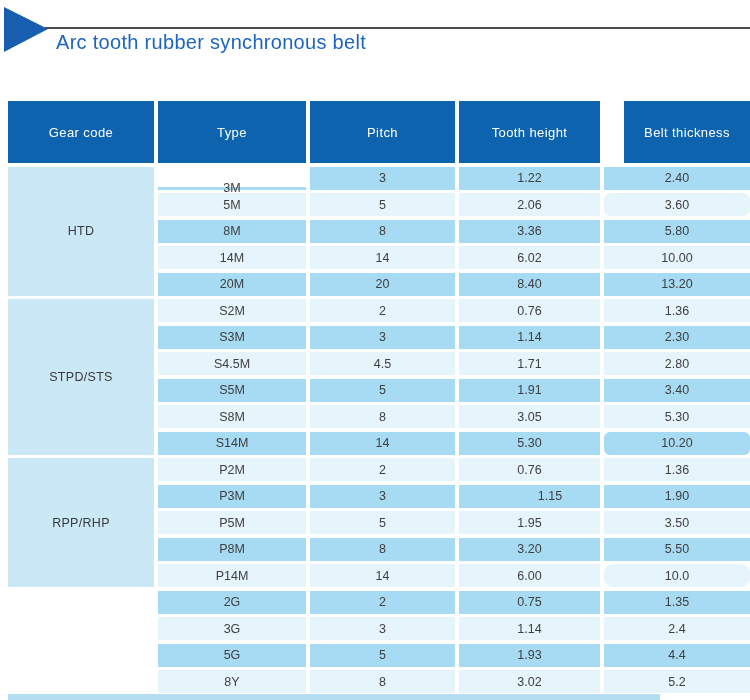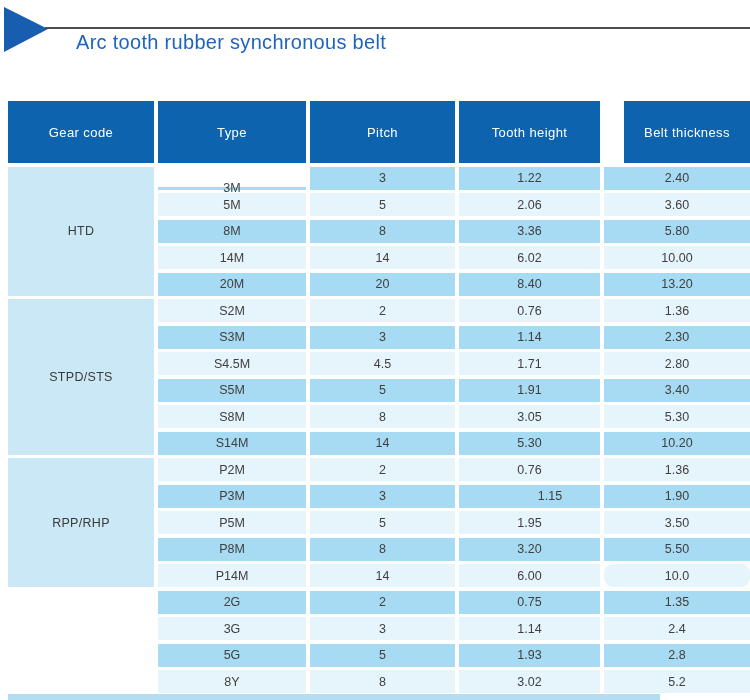--- a/index.html
+++ b/index.html
@@ -26,21 +26,21 @@
     position:absolute;left:4px;top:7px;width:0;height:0;
     border-left:44px solid var(--triangle-blue);
     border-top:22px solid transparent;
     border-bottom:23px solid transparent;
   }
   .rule{
     position:absolute;left:45px;top:27px;right:0;height:2px;
     background:var(--rule-line);
   }
   .page-title{
-    position:absolute;left:76px;top:31px;margin:0;
+    position:absolute;left:56px;top:31px;margin:0;
     font-size:20px;font-weight:400;color:var(--title-blue);
     letter-spacing:0.3px;
   }
 
   
   .spec-table{
     position:absolute;left:8px;top:101px;
     display:grid;
     grid-template-columns:146px 148px 145px 141px 146px;
     grid-template-rows:62px repeat(20,23px);
@@ -89,21 +89,21 @@
       <div class="hcell" style="grid-area: 1 / 4;">Tooth height</div>
       <div class="hcell" style="grid-area: 1 / 5; margin-left: 20px;">Belt thickness</div>
       <div class="gcell" style="grid-row: 2 / span 5;">HTD</div>
       <div class="dcell dark" style="grid-area: 2 / 2; margin-top: 20px;">3M</div>
       <div class="dcell dark" style="grid-area: 2 / 3;">3</div>
       <div class="dcell dark" style="grid-area: 2 / 4;">1.22</div>
       <div class="dcell dark" style="grid-area: 2 / 5;">2.40</div>
       <div class="dcell light" style="grid-area: 3 / 2;">5M</div>
       <div class="dcell light" style="grid-area: 3 / 3;">5</div>
       <div class="dcell light" style="grid-area: 3 / 4;">2.06</div>
-      <div class="dcell light" style="grid-area: 3 / 5;">3.60</div>
+      <div class="dcell light" style="grid-area: 3 / 5; border-radius: 7px;">3.60</div>
       <div class="dcell dark" style="grid-area: 4 / 2;">8M</div>
       <div class="dcell dark" style="grid-area: 4 / 3;">8</div>
       <div class="dcell dark" style="grid-area: 4 / 4;">3.36</div>
       <div class="dcell dark" style="grid-area: 4 / 5;">5.80</div>
       <div class="dcell light" style="grid-area: 5 / 2;">14M</div>
       <div class="dcell light" style="grid-area: 5 / 3;">14</div>
       <div class="dcell light" style="grid-area: 5 / 4;">6.02</div>
       <div class="dcell light" style="grid-area: 5 / 5;">10.00</div>
       <div class="dcell dark" style="grid-area: 6 / 2;">20M</div>
       <div class="dcell dark" style="grid-area: 6 / 3;">20</div>
@@ -126,21 +126,21 @@
       <div class="dcell dark" style="grid-area: 10 / 3;">5</div>
       <div class="dcell dark" style="grid-area: 10 / 4;">1.91</div>
       <div class="dcell dark" style="grid-area: 10 / 5;">3.40</div>
       <div class="dcell light" style="grid-area: 11 / 2;">S8M</div>
       <div class="dcell light" style="grid-area: 11 / 3;">8</div>
       <div class="dcell light" style="grid-area: 11 / 4;">3.05</div>
       <div class="dcell light" style="grid-area: 11 / 5;">5.30</div>
       <div class="dcell dark" style="grid-area: 12 / 2;">S14M</div>
       <div class="dcell dark" style="grid-area: 12 / 3;">14</div>
       <div class="dcell dark" style="grid-area: 12 / 4;">5.30</div>
-      <div class="dcell dark" style="grid-area: 12 / 5;">10.20</div>
+      <div class="dcell dark" style="grid-area: 12 / 5; border-radius: 6px;">10.20</div>
       <div class="gcell" style="grid-row: 13 / span 5;">RPP/RHP</div>
       <div class="dcell light" style="grid-area: 13 / 2;">P2M</div>
       <div class="dcell light" style="grid-area: 13 / 3;">2</div>
       <div class="dcell light" style="grid-area: 13 / 4;">0.76</div>
       <div class="dcell light" style="grid-area: 13 / 5;">1.36</div>
       <div class="dcell dark" style="grid-area: 14 / 2;">P3M</div>
       <div class="dcell dark" style="grid-area: 14 / 3;">3</div>
       <div class="dcell dark" style="grid-area: 14 / 4; padding-left: 41px;">1.15</div>
       <div class="dcell dark" style="grid-area: 14 / 5;">1.90</div>
       <div class="dcell light" style="grid-area: 15 / 2;">P5M</div>
@@ -159,21 +159,21 @@
       <div class="dcell dark" style="grid-area: 18 / 3;">2</div>
       <div class="dcell dark" style="grid-area: 18 / 4;">0.75</div>
       <div class="dcell dark" style="grid-area: 18 / 5;">1.35</div>
       <div class="dcell light" style="grid-area: 19 / 2;">3G</div>
       <div class="dcell light" style="grid-area: 19 / 3;">3</div>
       <div class="dcell light" style="grid-area: 19 / 4;">1.14</div>
       <div class="dcell light" style="grid-area: 19 / 5;">2.4</div>
       <div class="dcell dark" style="grid-area: 20 / 2;">5G</div>
       <div class="dcell dark" style="grid-area: 20 / 3;">5</div>
       <div class="dcell dark" style="grid-area: 20 / 4;">1.93</div>
-      <div class="dcell dark" style="grid-area: 20 / 5;">2.8</div>
+      <div class="dcell dark" style="grid-area: 20 / 5;">4.4</div>
       <div class="dcell light" style="grid-area: 21 / 2;">8Y</div>
       <div class="dcell light" style="grid-area: 21 / 3;">8</div>
       <div class="dcell light" style="grid-area: 21 / 4;">3.02</div>
       <div class="dcell light" style="grid-area: 21 / 5;">5.2</div>
     </div>
 
   <div class="bottom-bar"></div>
 
 </div>
 

